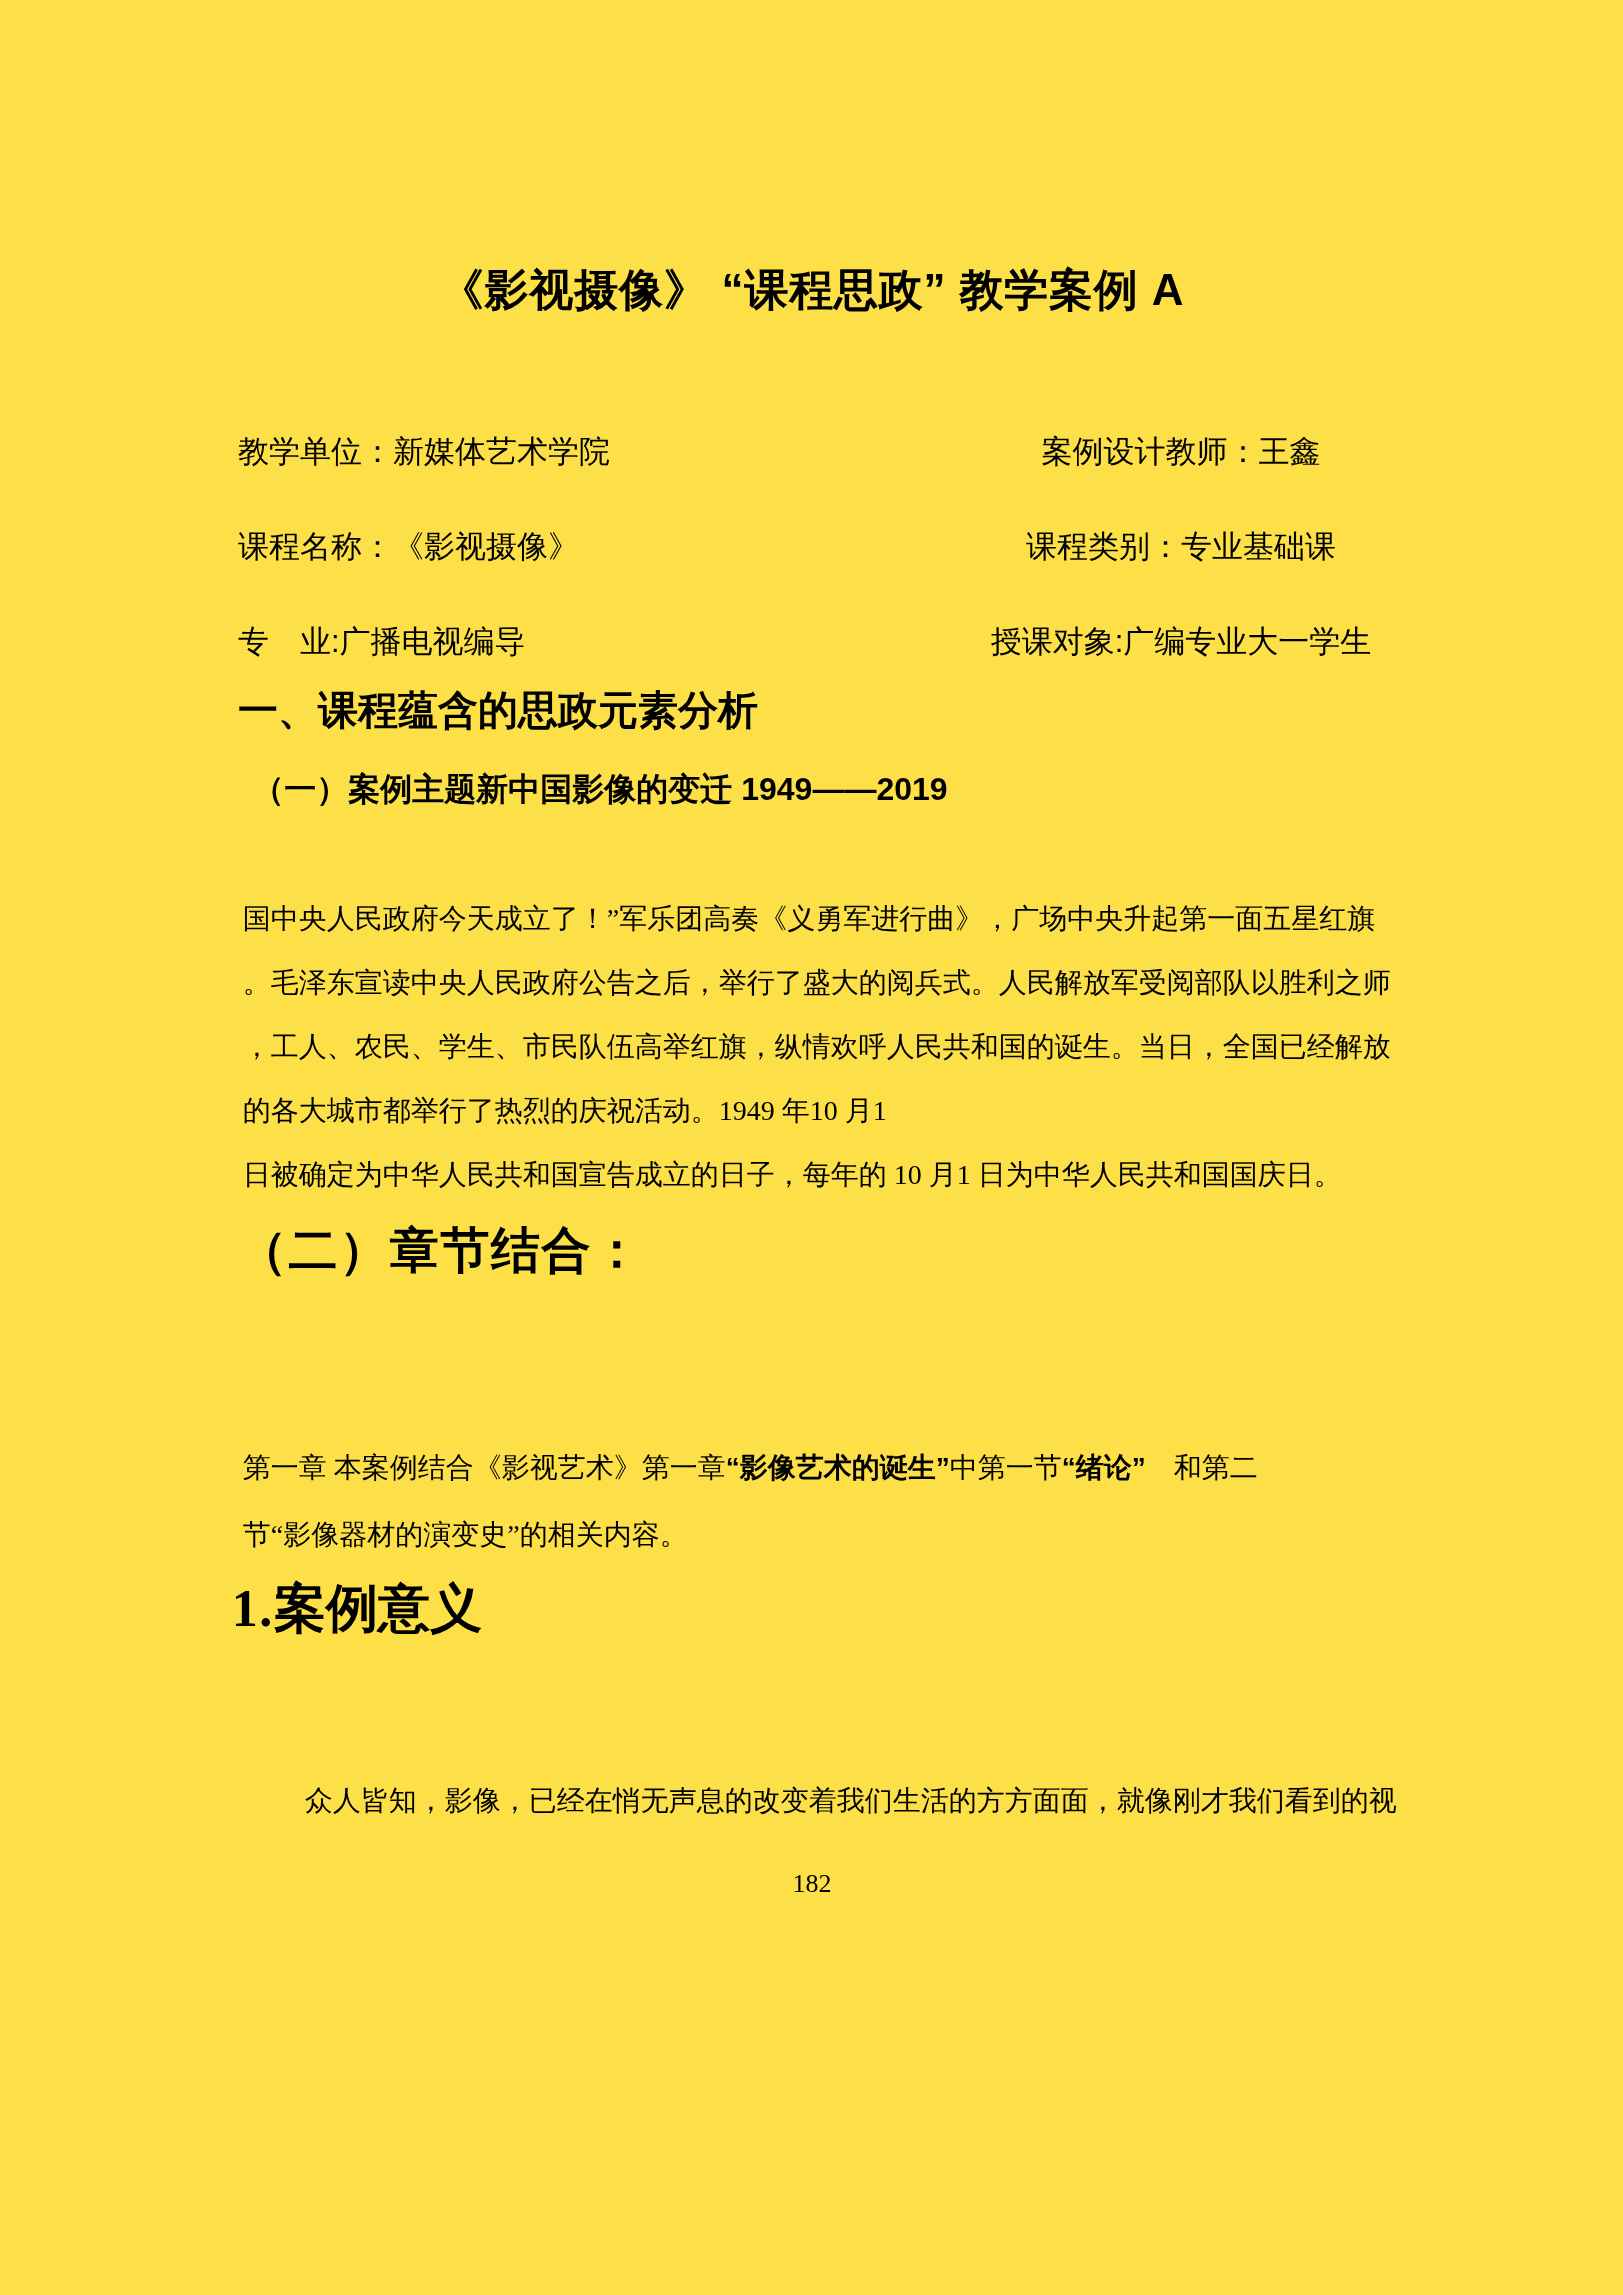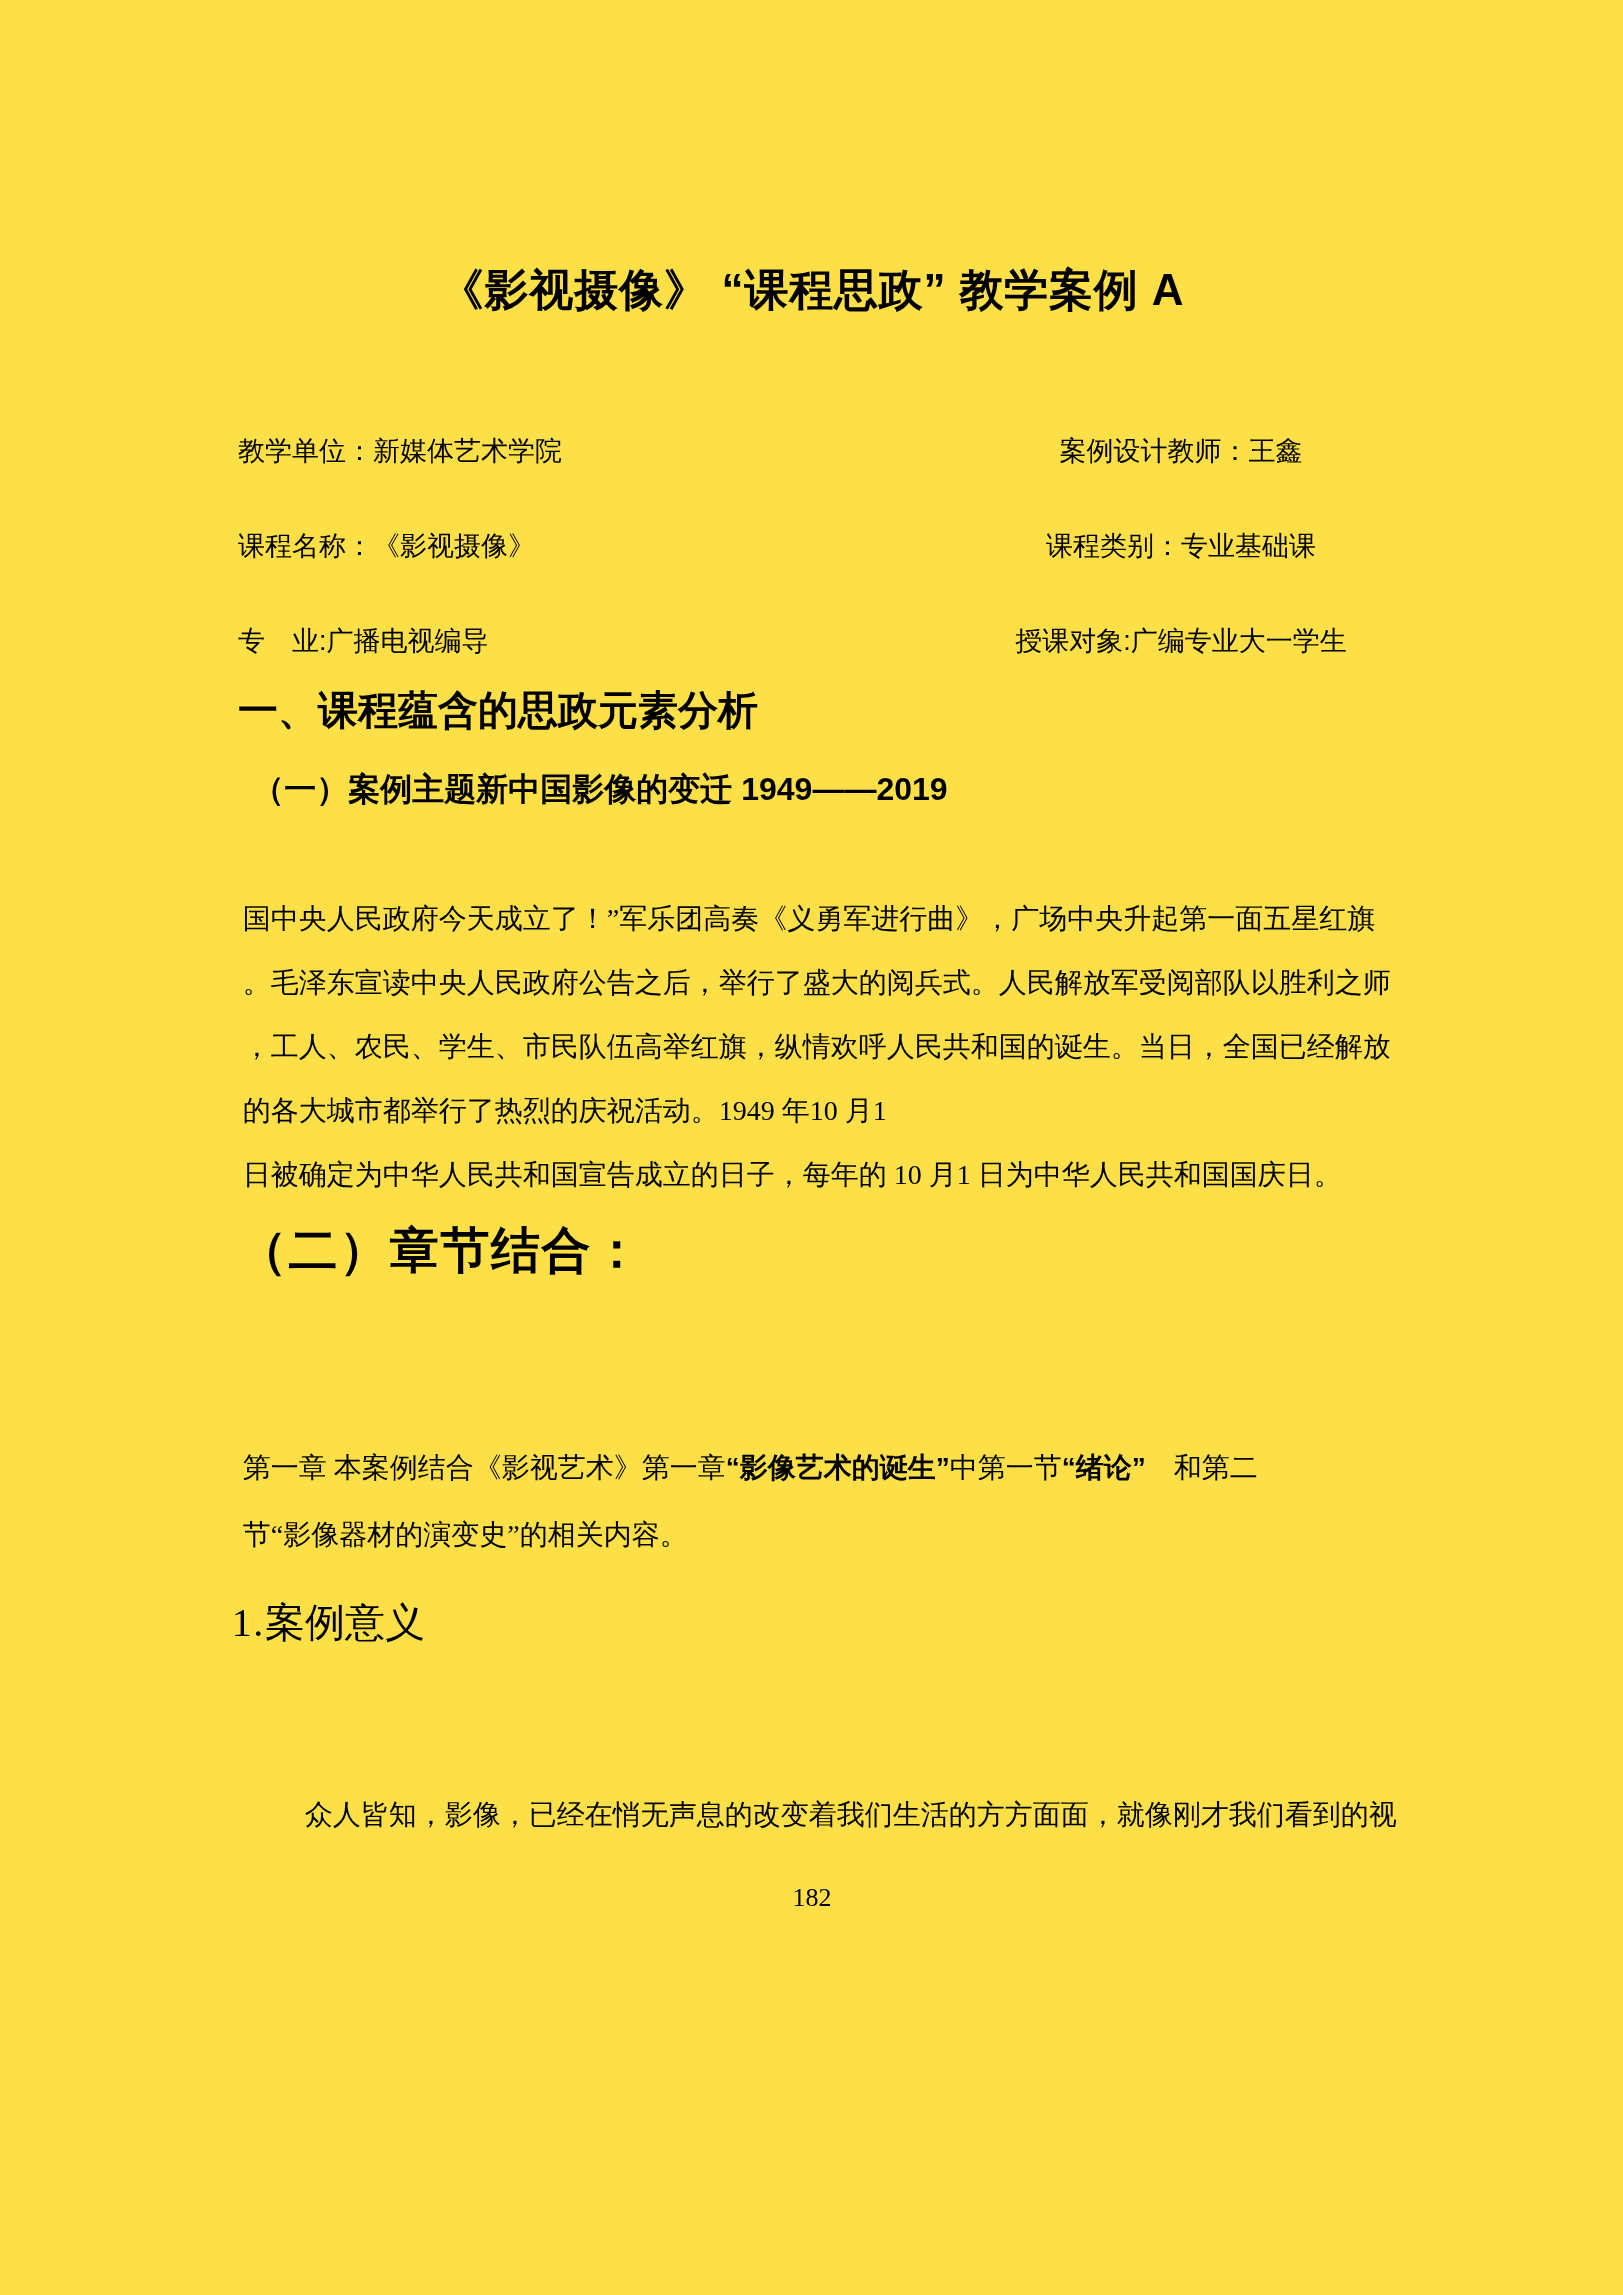--- a/index.html
+++ b/index.html
@@ -27,21 +27,21 @@
   .content {
     margin-left: 238px;
     margin-right: 222px; 
   }
 
   .meta { margin-top: 116px; }
   .meta-row {
     display: flex;
     height: 35px;
     line-height: 35px;
-    font-size: 27px;
+    font-size: 31px;
     font-weight: 500;
   }
   .meta-row:not(:last-child) { margin-bottom: 60px; }
   .meta-left  { width: 722px; flex: 0 0 722px; }
   .meta-right { flex: 1; text-align: center; }
 
   .h-level1 {
     margin-top: 32px;
     line-height: 38px;
     font-size: 40px;
@@ -69,24 +69,24 @@
     font-size: 49px;
     font-weight: 700;
     letter-spacing: 1.6px;
   }
 
   .para-b { margin-top: 152px; }
   .para-b .para-line, .para-c .para-line { line-height: 67px; height: 67px; }
   .bold-seg { font-weight: 700; font-family: "Liberation Sans", sans-serif; }
 
   .h-case {
-    margin-top: 21px;
+    margin-top: 7px;
     line-height: 67px;
-    font-size: 40px;
-    font-weight: 400;
+    font-size: 52px;
+    font-weight: 700;
     text-indent: -6.3px;
   }
   .h-case .num { font-family: "Liberation Serif", serif; letter-spacing: 1.6px; }
 
   .para-c { margin-top: 125px; }
 
   .footer {
     margin-top: 34px;
     height: 32px;
     line-height: 32px;

